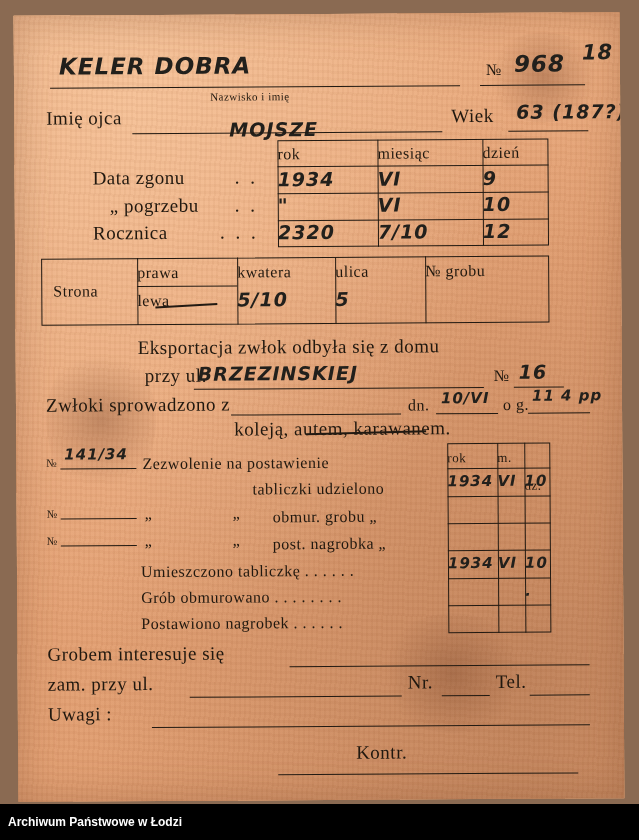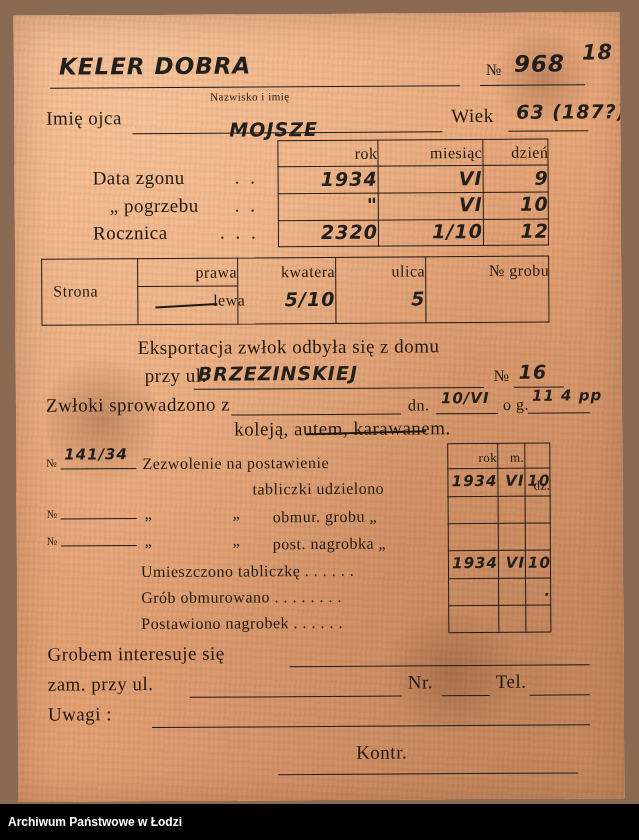--- a/index.html
+++ b/index.html
@@ -109,21 +109,21 @@
     position: absolute;
     border-top: 1.6px solid #221a12;
   }
   .dots { letter-spacing: 3px; }
   .strike {
     position: absolute;
     border-top: 2px solid #221a12;
   }
   .cellc {
     position: absolute;
-    text-align: right;
+    text-align: left;
   }
 </style>
 </head>
 <body>
 
 <div class="page">
 
   <div class="card">
     <div class="grain"></div>
     <div class="blot" style="left:30px; top:330px; width:110px; height:150px;"></div>
@@ -167,21 +167,21 @@
 
     <div class="hw mid cellc" style="left:263px; top:154px; width:100px;">1934</div>
     <div class="hw mid cellc" style="left:363px; top:154px; width:105px;">VI</div>
     <div class="hw mid cellc" style="left:468px; top:154px; width:66px;">9</div>
 
     <div class="hw mid cellc" style="left:263px; top:180px; width:100px;">"</div>
     <div class="hw mid cellc" style="left:363px; top:180px; width:105px;">VI</div>
     <div class="hw mid cellc" style="left:468px; top:180px; width:66px;">10</div>
 
     <div class="hw mid cellc" style="left:263px; top:207px; width:100px;">2320</div>
-    <div class="hw mid cellc" style="left:363px; top:207px; width:105px;">1/10</div>
+    <div class="hw mid cellc" style="left:363px; top:207px; width:105px;">7/10</div>
     <div class="hw mid cellc" style="left:468px; top:207px; width:66px;">12</div>
 
     <div class="box" style="left:26px; top:243px; width:508px; height:67px;"></div>
     <div class="vline" style="left:122px; top:243px; height:67px;"></div>
     <div class="vline" style="left:222px; top:243px; height:67px;"></div>
     <div class="vline" style="left:320px; top:243px; height:67px;"></div>
     <div class="vline" style="left:410px; top:243px; height:67px;"></div>
     <div class="hline" style="left:122px; top:271px; width:100px;"></div>
 
     <div class="pr md" style="left:38px; top:267px;">Strona</div>

